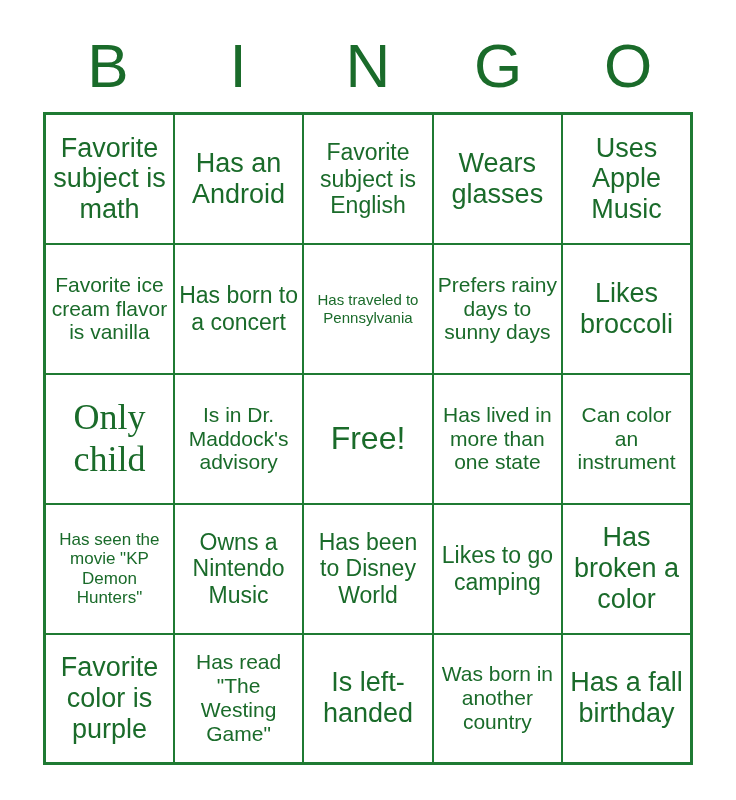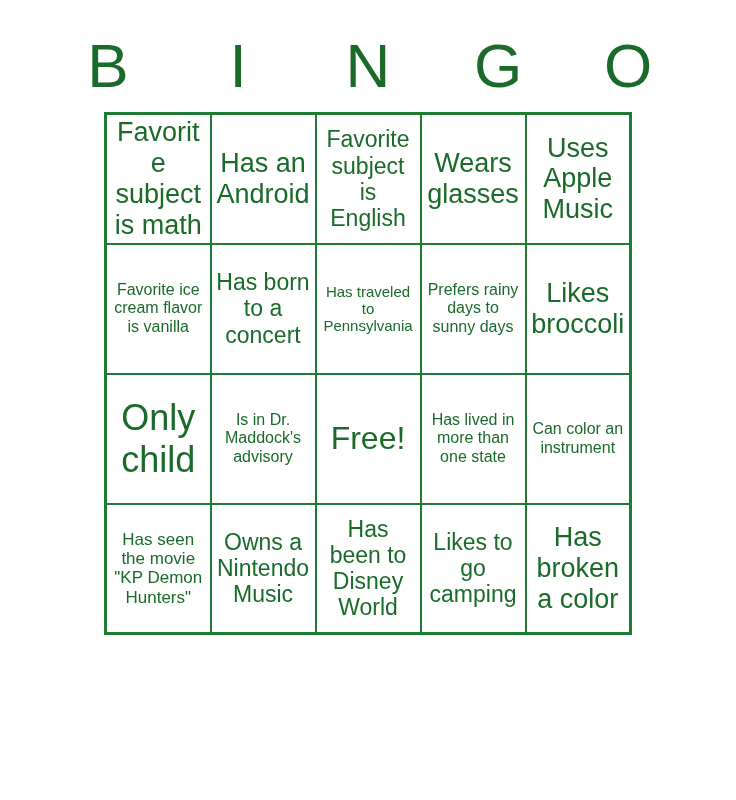--- a/index.html
+++ b/index.html
@@ -30,42 +30,42 @@
   .header-letter {
     flex: 1 1 0;
     text-align: center;
     font-size: 62px;
     line-height: 72px;
     font-weight: normal;
     color: #1a6b2a;
     font-family: "Liberation Sans", sans-serif;
   }
   .card {
-    width: 528px;
+    width: 650px;
     margin: 10px auto 0 auto;
     border-collapse: collapse;
     table-layout: fixed;
     border: 3px solid #1f7a33;
   }
   .card td {
     border: 2px solid #1f7a33;
     width: 20%;
     height: 130px;
     text-align: center;
     vertical-align: middle;
     padding: 2px 4px;
     box-sizing: border-box;
     color: #1a6b2a;
     line-height: 1.14;
     word-wrap: break-word;
   }
-  .sz-xl { font-size: 36px; }
+  .sz-xl { font-size: 36px; font-family: Liberation Serif, serif; }
   .sz-lg { font-size: 27px; }
   .sz-md { font-size: 23px; }
-  .sz-sm { font-size: 16px; }
+  .sz-sm { font-size: 21px; }
   .sz-xs { font-size: 17px; }
   .sz-xxs { font-size: 15px; }
   .free { font-size: 32px; margin-left: 12px; }
 </style>
 </head>
 <body>
 
 <div class="page">
 
   <div class="header">
@@ -99,16 +99,23 @@
         <td class="sz-sm">Has lived in more than one state</td>
         <td class="sz-sm">Can color an instrument</td>
       </tr>
       <tr>
         <td class="sz-xs">Has seen the movie "KP Demon Hunters"</td>
         <td class="sz-md">Owns a Nintendo Music</td>
         <td class="sz-md">Has been to Disney World</td>
         <td class="sz-md">Likes to go camping</td>
         <td class="sz-lg">Has broken a color</td>
       </tr>
+      <tr>
+        <td class="sz-lg">Favorite color is purple</td>
+        <td class="sz-sm">Has read "The Westing Game"</td>
+        <td class="sz-lg">Is left-handed</td>
+        <td class="sz-sm">Was born in another country</td>
+        <td class="sz-lg">Has a fall birthday</td>
+      </tr>
     </tbody>
   </table>
 
 </div>
 
 </body></html>

